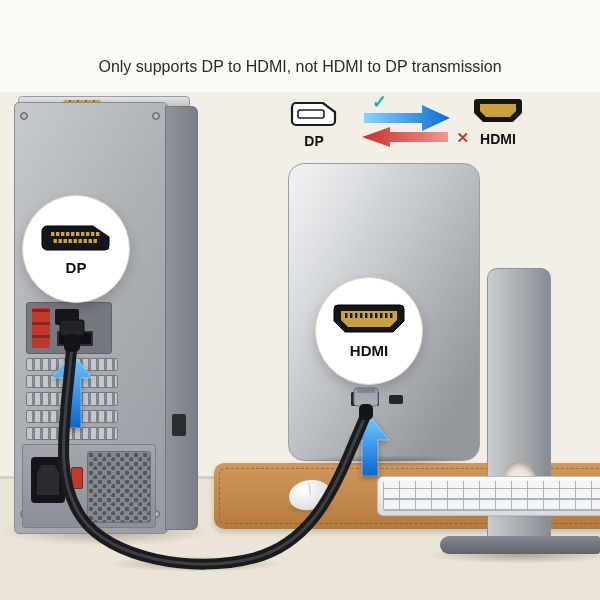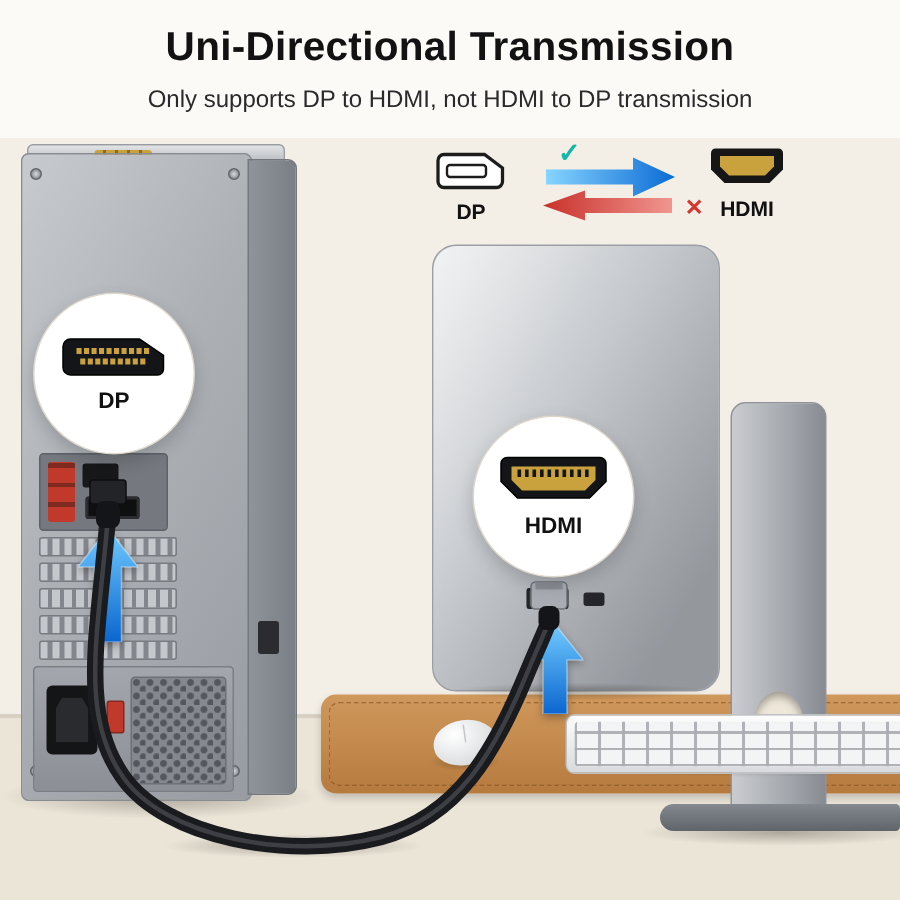--- a/index.html
+++ b/index.html
@@ -114,21 +114,20 @@
   .callout-dp{left:22px;top:195px;}
   .callout-hdmi{left:315px;top:277px;}
   .callout-label{font-size:15px;font-weight:bold;color:#111;}
 </style>
 </head>
 <body>
 
 <div class="stage">
 
   <div class="header-band"></div>
-  <div class="hdr-title">Uni-Directional Transmission</div>
   <div class="hdr-sub">Only supports DP to HDMI, not HDMI to DP transmission</div>
 
   <div class="legend">
     <div class="legend-item">
       <svg width="54" height="32" viewBox="0 0 54 32">
         <path d="M9 5 H36 L48 14 V23 a4 4 0 0 1 -4 4 H9 a4 4 0 0 1 -4 -4 V9 a4 4 0 0 1 4 -4 Z" fill="#ffffff" stroke="#1c1c1c" stroke-width="2.2"></path>
         <rect x="11" y="12" width="26" height="8" rx="2" fill="none" stroke="#1c1c1c" stroke-width="1.6"></rect>
       </svg>
       <span class="legend-label">DP</span>
     </div>

